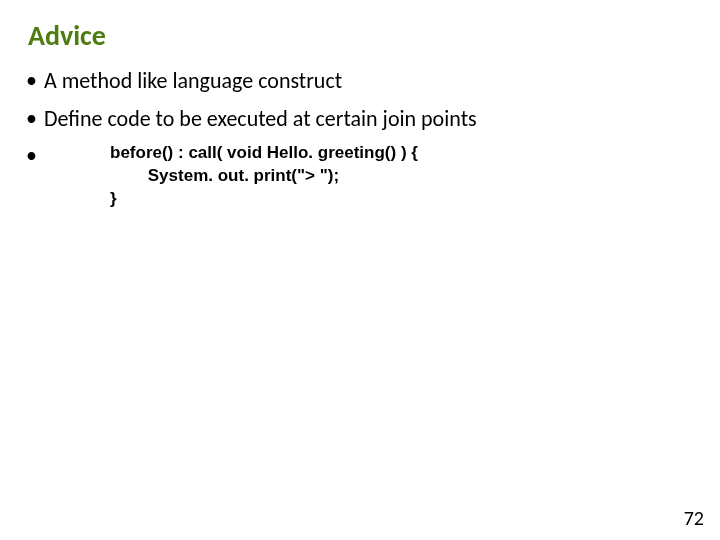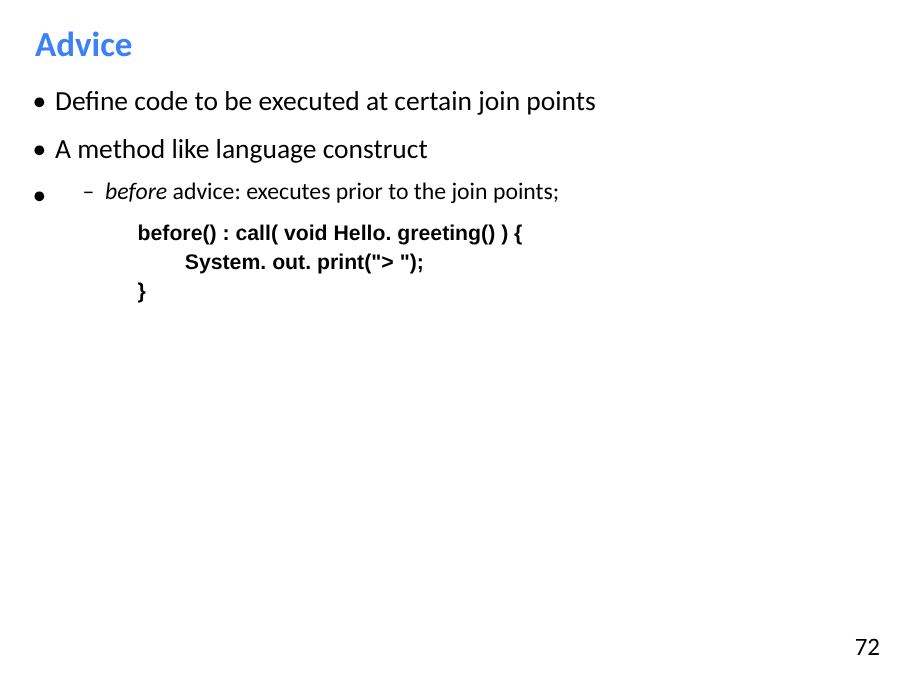--- a/index.html
+++ b/index.html
@@ -16,21 +16,21 @@
   .slide {
     box-sizing: border-box;
     width: 720px;
     height: 540px;
     padding: 18px 26px 10px 26px;
     position: relative;
   }
   .title {
     font-size: 28px;
     font-weight: 700;
-    color: #3b82f6; 
+    color: #4d7c0f; 
     margin: 0 0 14px 2px;
   }
   .bullets {
     list-style: none;
     padding: 0;
     margin: 0;
   }
   .bullets > li {
     font-size: 22px;
     line-height: 1.25;
@@ -94,25 +94,24 @@
   }
 </style>
 </head>
 <body>
 
 <div class="slide">
 
   <div class="title">Advice</div>
 
   <ul class="bullets">
+    <li>A method like language construct</li>
     <li>Define code to be executed at certain join points</li>
-    <li>A method like language construct</li>
     <li>
       <ul class="sub">
-        <li><span class="kw">before</span><span> advice: executes prior to the join points;</span></li>
       </ul>
     </li>
   </ul>
 
   <div class="code"><span>before() : call( void Hello. greeting() ) {</span>
 <span>        System. out. print("&gt; ");</span>
 <span>}</span></div>
 
   <div class="pagenum">72</div>
 </div>

